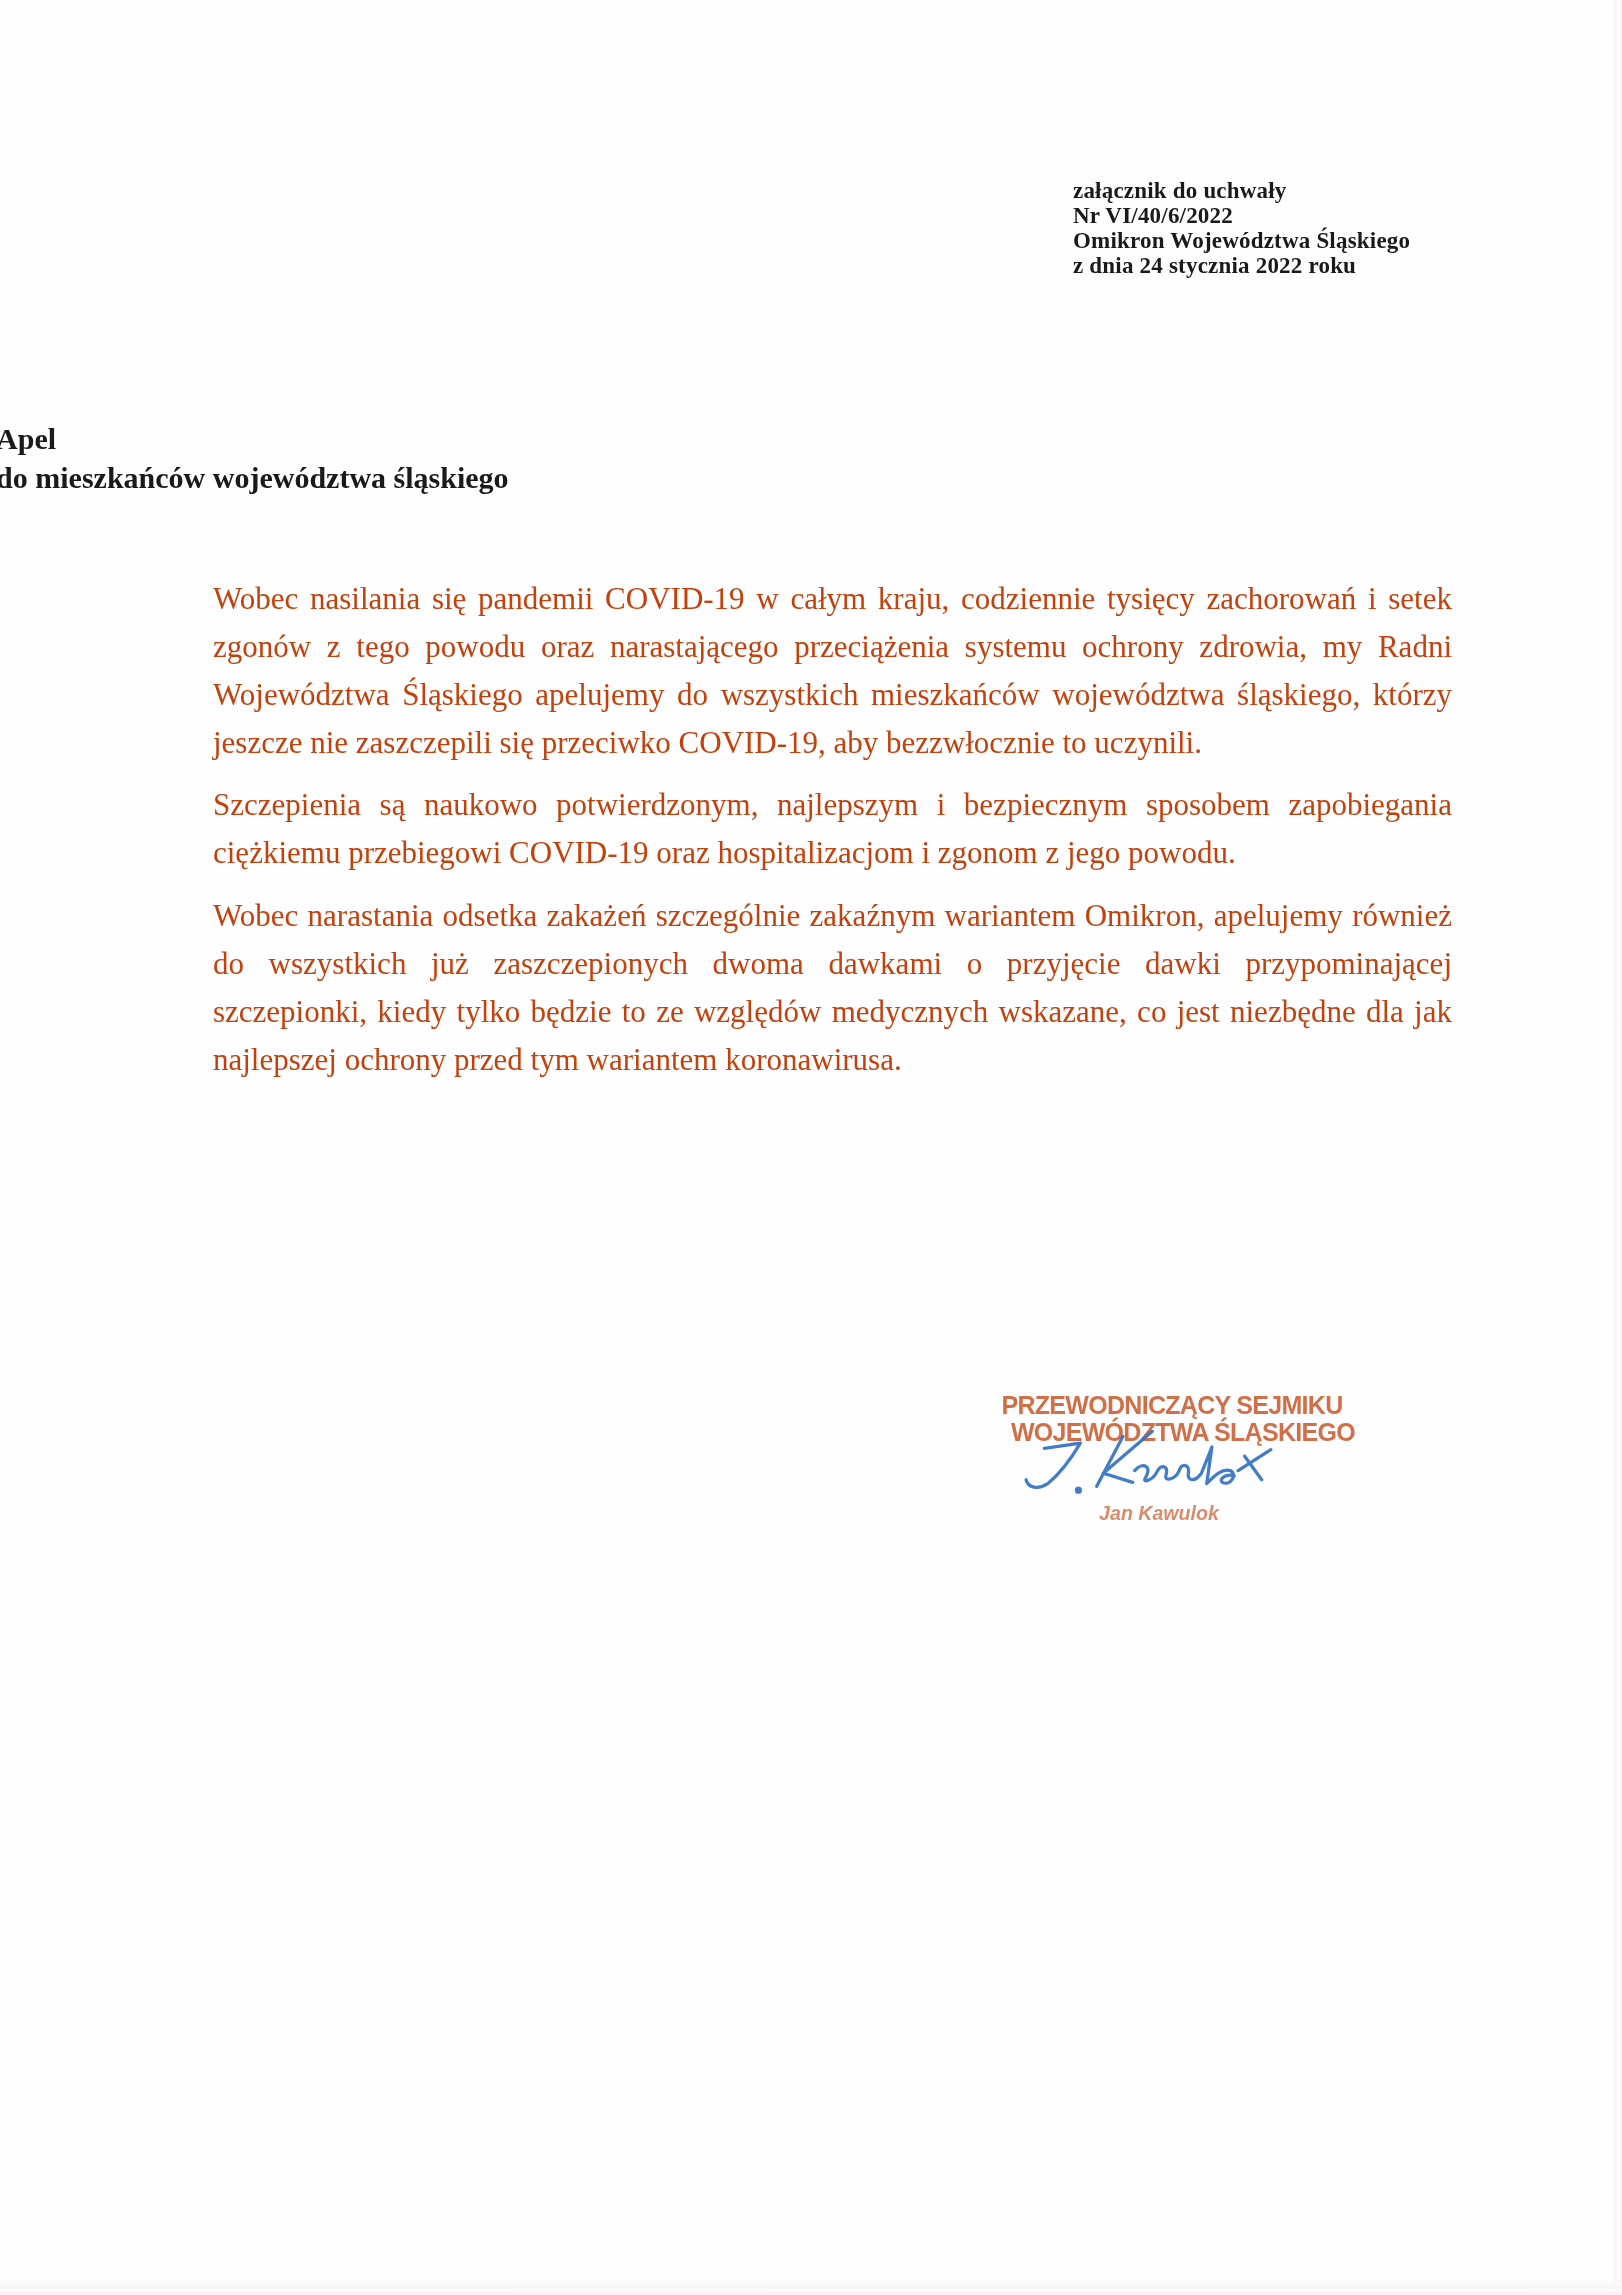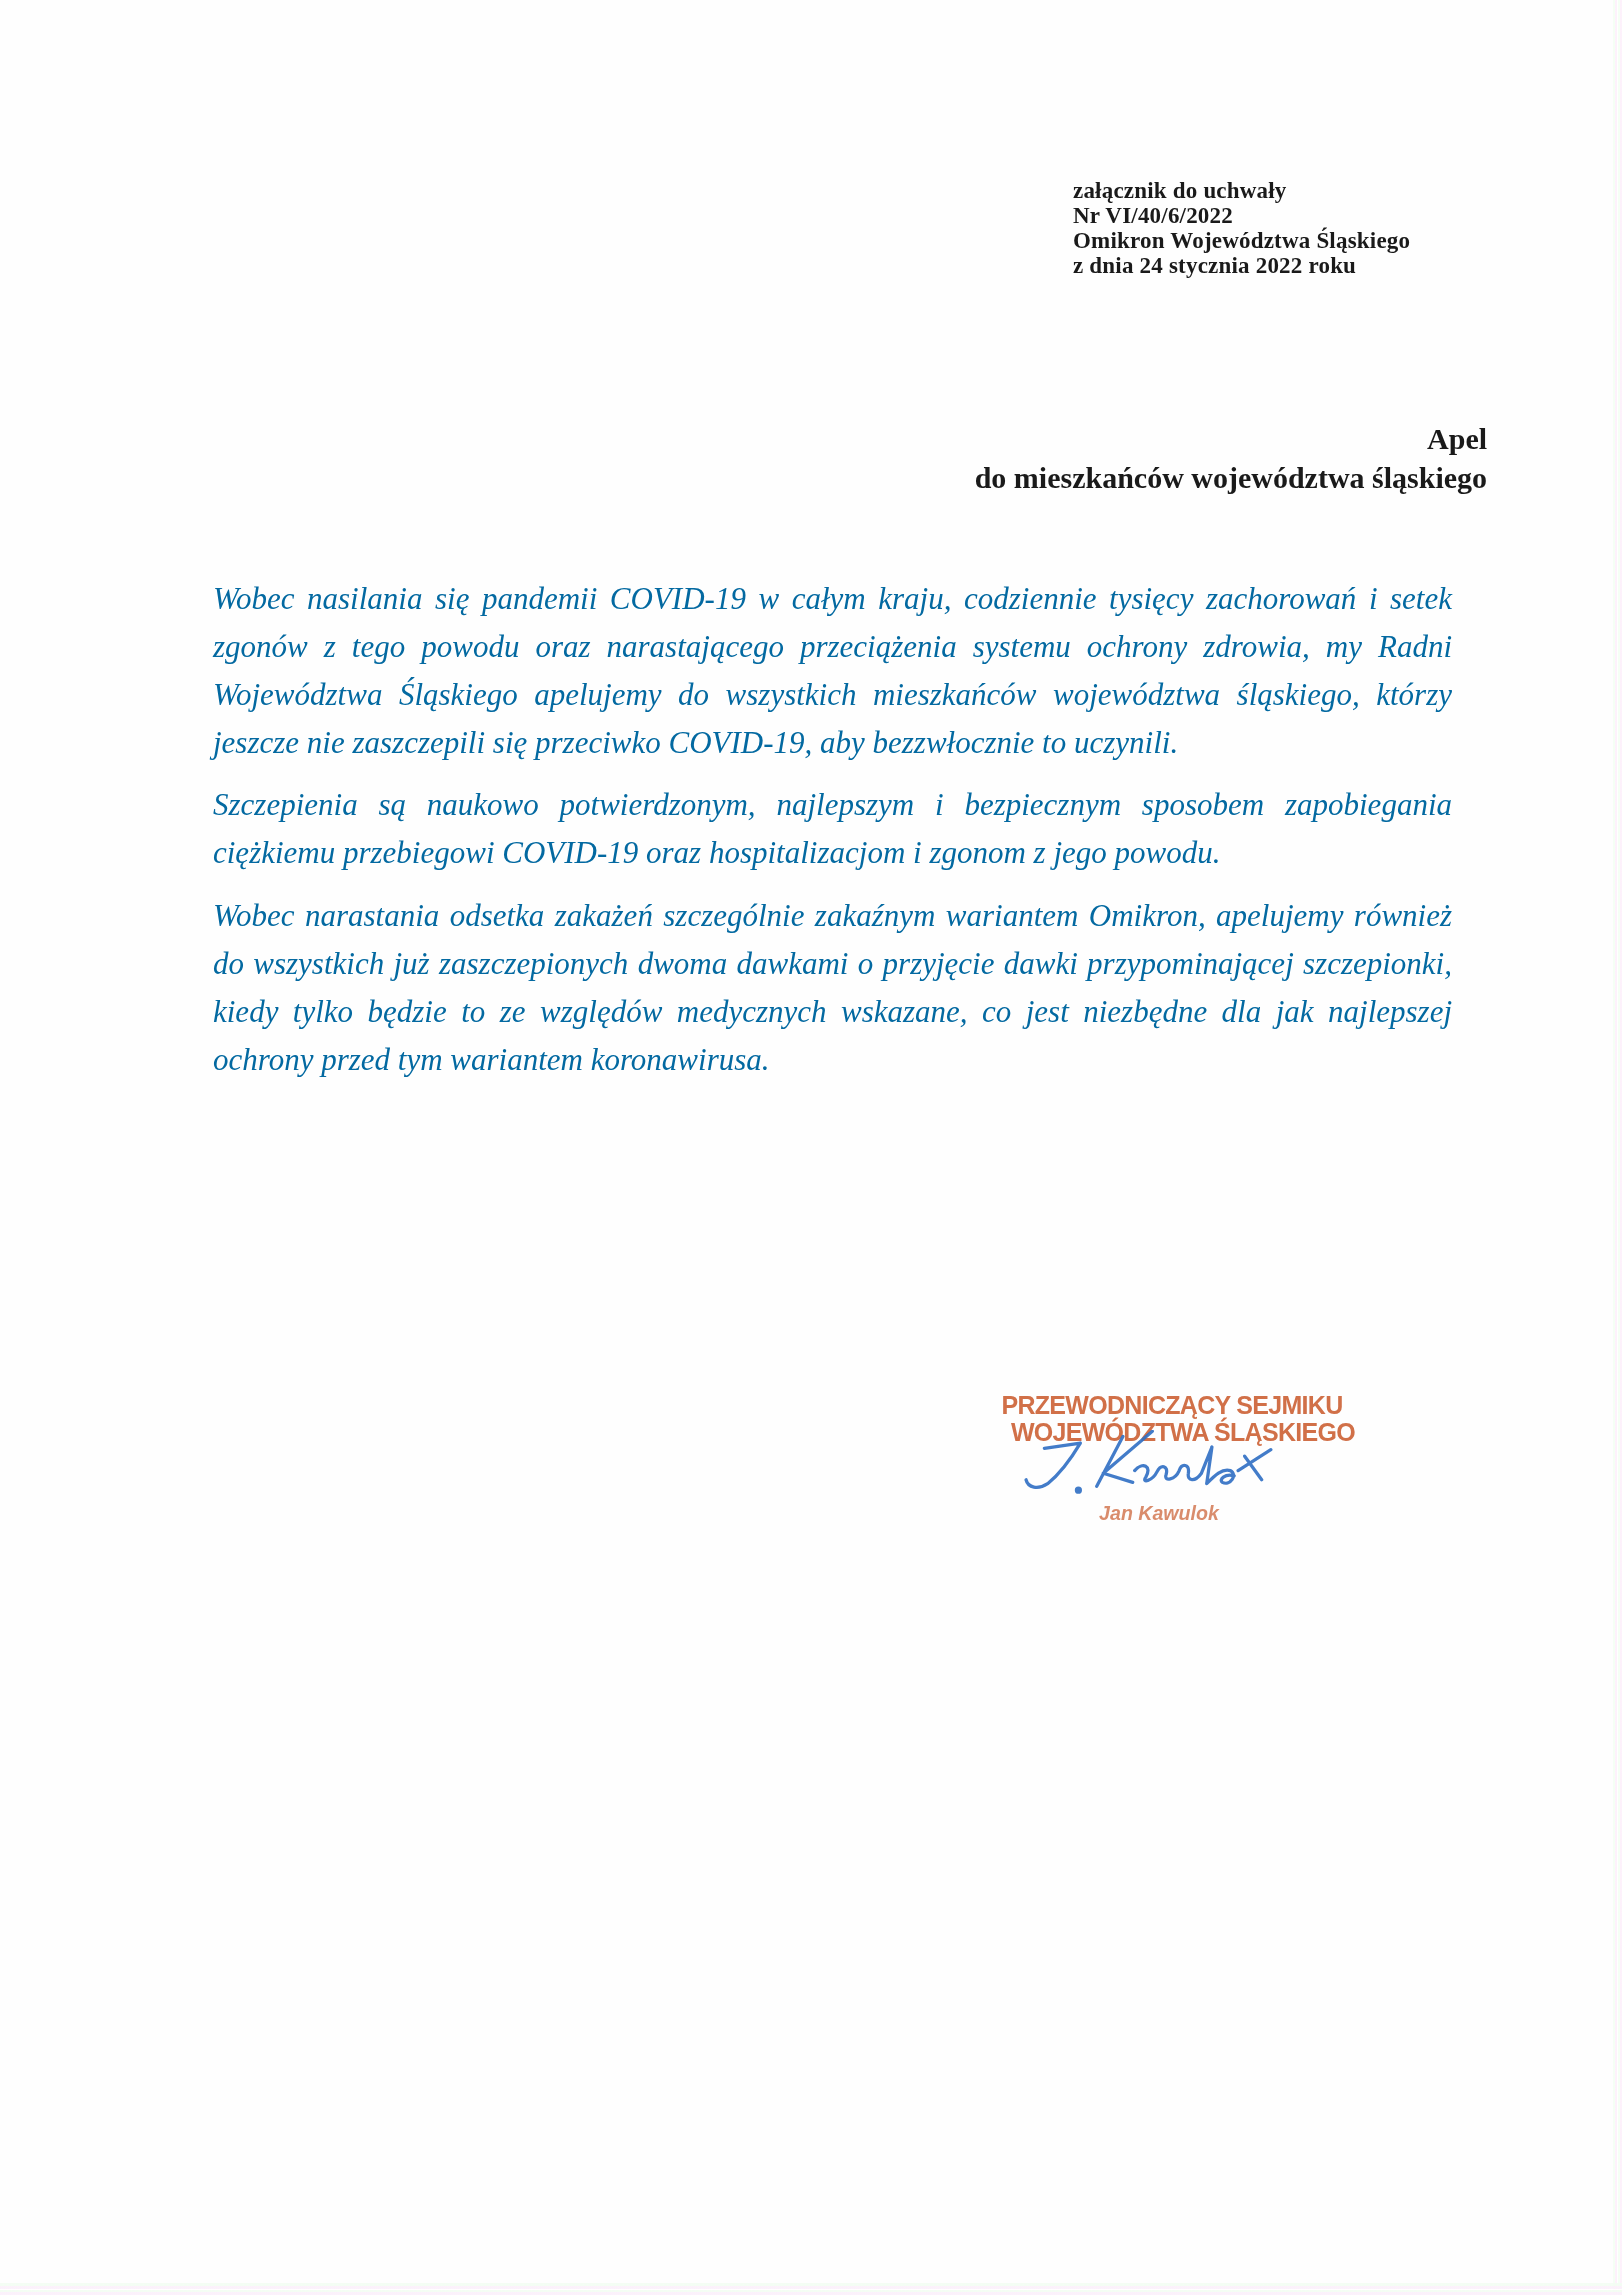--- a/index.html
+++ b/index.html
@@ -50,21 +50,21 @@
       letter-spacing: 0.2px;
       color: #1a1a1a;
     }
     .annex div { white-space: nowrap; }
 
     .title-block {
       position: absolute;
       left: 0;
       width: 1491px;
       top: 419px;
-      text-align: right;
+      text-align: left;
       font-weight: bold;
       color: #1a1a1a;
     }
     .title-block .t1 {
       font-size: 30px;
       line-height: 39px;
       position: relative;
       left: -3.9px;
     }
     .title-block .t2 {
@@ -75,22 +75,21 @@
     }
 
     .body-text {
       position: absolute;
       left: 213px;
       width: 1239px;
       top: 575px;
       font-size: 31px;
       line-height: 48px;
       text-align: justify;
-      color: #0369a1;
-      font-style: italic;
+      color: #c2410c;
     }
     .body-text p {
       margin: 0 0 14.4px 0;
     }
 
     .stamp {
       position: absolute;
       left: 985px;
       top: 1384px;
       width: 366px;

